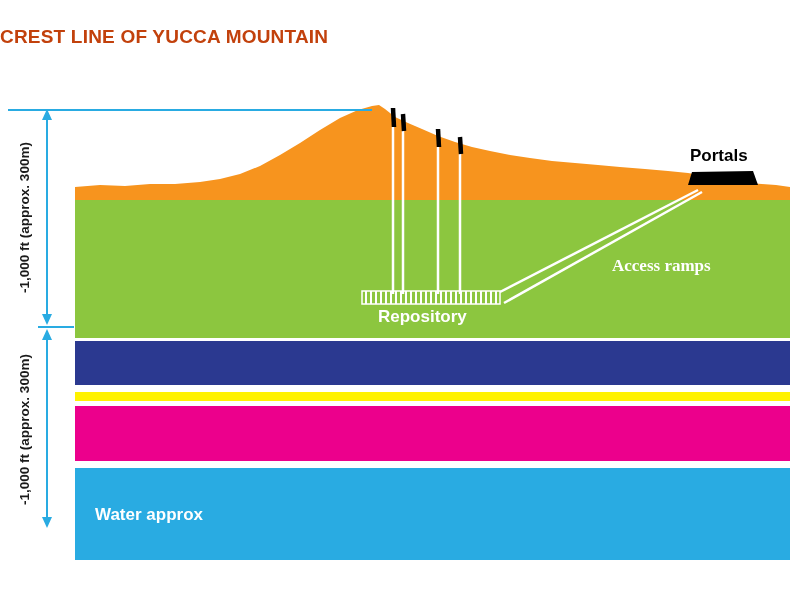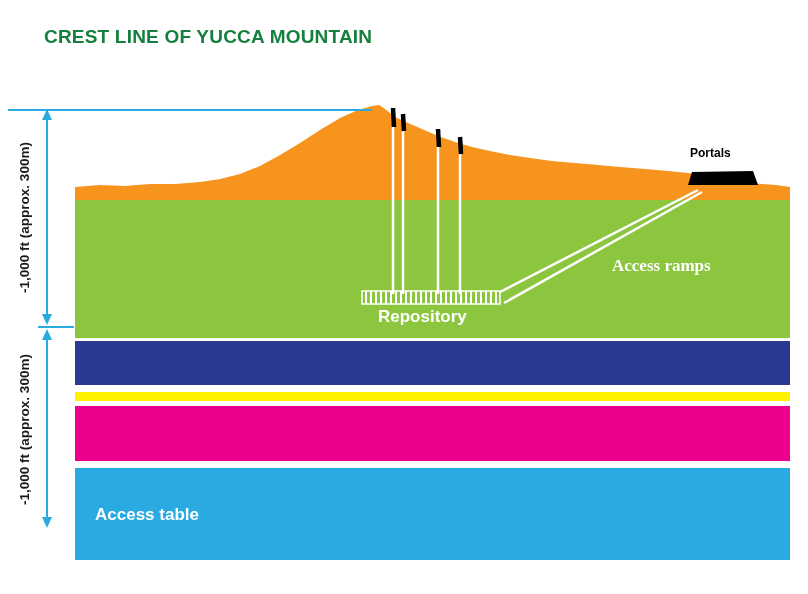--- a/index.html
+++ b/index.html
@@ -14,27 +14,27 @@
   .layer { position: absolute; left: 75px; width: 715px; }
   #layer-green     { top: 200px; height: 138px; background: #8CC63F; }
   #layer-darkblue  { top: 341px; height: 44px;  background: #2B3990; }
   #layer-yellow    { top: 392px; height: 9px;   background: #FFF200; }
   #layer-magenta   { top: 406px; height: 55px;  background: #EC008C; }
   #layer-lightblue { top: 468px; height: 92px;  background: #29ABE2; }
 
   svg.overlay { position: absolute; left: 0; top: 0; }
 
   .lbl { position: absolute; font-weight: bold; white-space: nowrap; }
-  #title { left: 0px; top: 26px; font-size: 19px; color: #15803d; letter-spacing: 0.2px; padding-left: 44px; }
+  #title { left: 0px; top: 26px; font-size: 19px; color: #c2410c; letter-spacing: 0.2px; }
   .white-lbl { color: #ffffff; font-size: 17px; }
   #lbl-emplacement { left: 95px;  top: 307px; }
   #lbl-repository  { left: 378px; top: 307px; }
   #lbl-ramps       { left: 612px; top: 256px; font-family: Liberation Serif, serif; }
   #lbl-water       { left: 95px;  top: 505px; }
-  #lbl-portals     { left: 690px; top: 146px; color: #000000; font-size: 12px; }
+  #lbl-portals     { left: 690px; top: 146px; color: #000000; font-size: 17px; }
 
   .dim-lbl {
     position: absolute;
     width: 212px;
     text-align: center;
     font-weight: bold;
     font-size: 13.5px;
     color: #1a1a1a;
     transform: rotate(-90deg);
     white-space: nowrap;
@@ -89,19 +89,19 @@
     <line x1="438" y1="129" x2="439" y2="147" stroke="#000000" stroke-width="4.5"></line>
     <line x1="460" y1="137" x2="461" y2="154" stroke="#000000" stroke-width="4.5"></line>
 
     <rect x="362" y="291" width="138" height="13" fill="url(#hatch)" stroke="#ffffff" stroke-width="1.5"></rect>
   </svg>
 
   <div class="lbl" id="title">CREST LINE OF YUCCA MOUNTAIN</div>
 
   <div class="lbl white-lbl" id="lbl-repository">Repository</div>
   <div class="lbl white-lbl" id="lbl-ramps">Access ramps</div>
-  <div class="lbl white-lbl" id="lbl-water">Access table</div>
+  <div class="lbl white-lbl" id="lbl-water">Water approx</div>
   <div class="lbl" id="lbl-portals">Portals</div>
 
   <div class="dim-lbl" id="dim-upper">-1,000 ft (approx. 300m)</div>
   <div class="dim-lbl" id="dim-lower">-1,000 ft (approx. 300m)</div>
 
 </div>
 
 </body></html>

